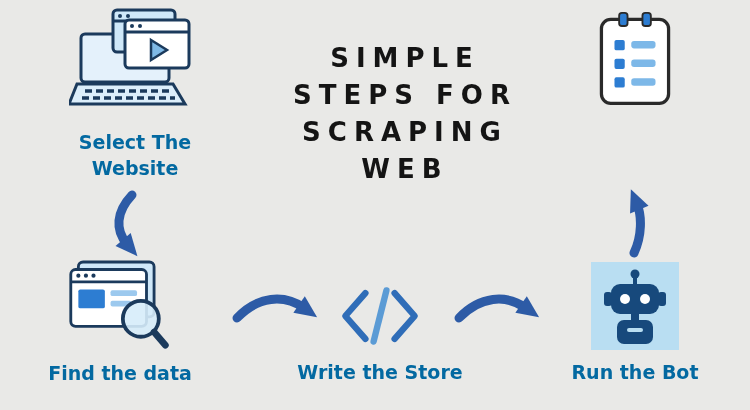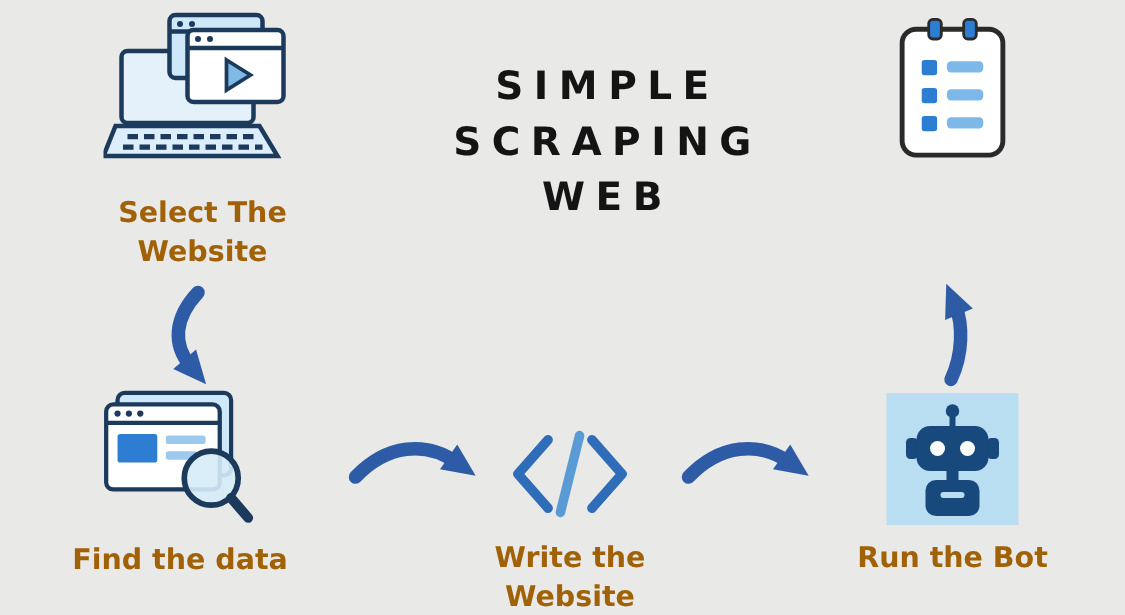--- a/index.html
+++ b/index.html
@@ -10,38 +10,39 @@
     background:#e9e9e7; overflow:hidden; margin:0 auto;
   }
   .title {
     position:absolute; left:265px; top:40px; width:280px;
     text-align:center; font-weight:800; font-size:26px;
     letter-spacing:7px; color:#141414; line-height:1.42;
   }
   .step { position:absolute; width:170px; text-align:center; }
   .icon-wrap { display:flex; justify-content:center; align-items:flex-end; }
   .step-label {
-    font-size:19px; font-weight:700; color:#a16207;
+    font-size:19px; font-weight:700; color:#0369a1;
     line-height:1.35; margin:10px auto 0 auto;
   }
   .narrow { width:124px; }
   .robot-bg {
     width:88px; height:88px; background:#b9def2;
     margin:0 auto; display:flex; align-items:center; justify-content:center;
   }
   .arrow { position:absolute; }
   svg { display:block; }
 </style>
 </head>
 <body>
 
 <div class="canvas">
 
   <div class="title">
     <div>SIMPLE</div>
+    <div>STEPS FOR</div>
     <div>SCRAPING</div>
     <div>WEB</div>
   </div>
 
   <div class="step" style="left:50px; top:8px;">
     <div class="icon-wrap">
       <svg width="132" height="112" viewBox="0 0 132 112">
         <rect x="12" y="26" width="88" height="48" rx="4" fill="#e4f1fb" stroke="#1b3a5c" stroke-width="3"></rect>
         <path d="M8 76 L104 76 L116 96 L0 96 Z" fill="#dceefb" stroke="#1b3a5c" stroke-width="3"></path>
         <line x1="16" y1="83" x2="102" y2="83" stroke="#1b3a5c" stroke-width="3.5" stroke-dasharray="7 4"></line>
@@ -96,21 +97,21 @@
   </div>
 
   <div class="step" style="left:295px; top:284px;">
     <div class="icon-wrap">
       <svg width="84" height="64" viewBox="0 0 92 70">
         <path d="M30 10 L8 35 L30 60" fill="none" stroke="#2f6db8" stroke-width="7" stroke-linecap="round" stroke-linejoin="round"></path>
         <path d="M62 10 L84 35 L62 60" fill="none" stroke="#2f6db8" stroke-width="7" stroke-linecap="round" stroke-linejoin="round"></path>
         <line x1="53" y1="7" x2="39" y2="63" stroke="#5b9bd5" stroke-width="7" stroke-linecap="round"></line>
       </svg>
     </div>
-    <div class="step-label" style="margin-top:12px">Write the Website</div>
+    <div class="step-label" style="margin-top:12px">Write the Store</div>
   </div>
 
   <div class="step" style="left:550px; top:262px;">
     <div class="robot-bg">
       <svg width="88" height="88" viewBox="0 0 88 88">
         <circle cx="44" cy="12" r="4.5" fill="#17497c"></circle>
         <line x1="44" y1="16" x2="44" y2="24" stroke="#17497c" stroke-width="4"></line>
         <rect x="13" y="30" width="8" height="14" rx="3" fill="#17497c"></rect>
         <rect x="67" y="30" width="8" height="14" rx="3" fill="#17497c"></rect>
         <rect x="20" y="22" width="48" height="30" rx="9" fill="#17497c"></rect>

